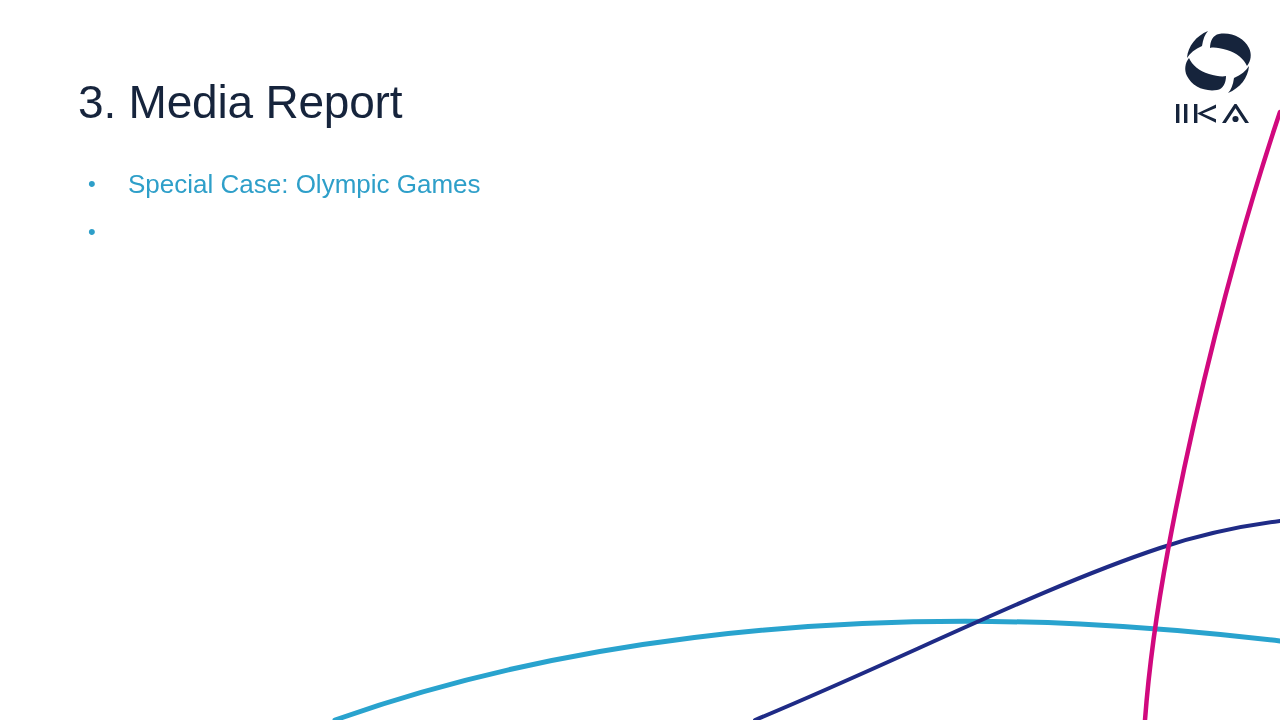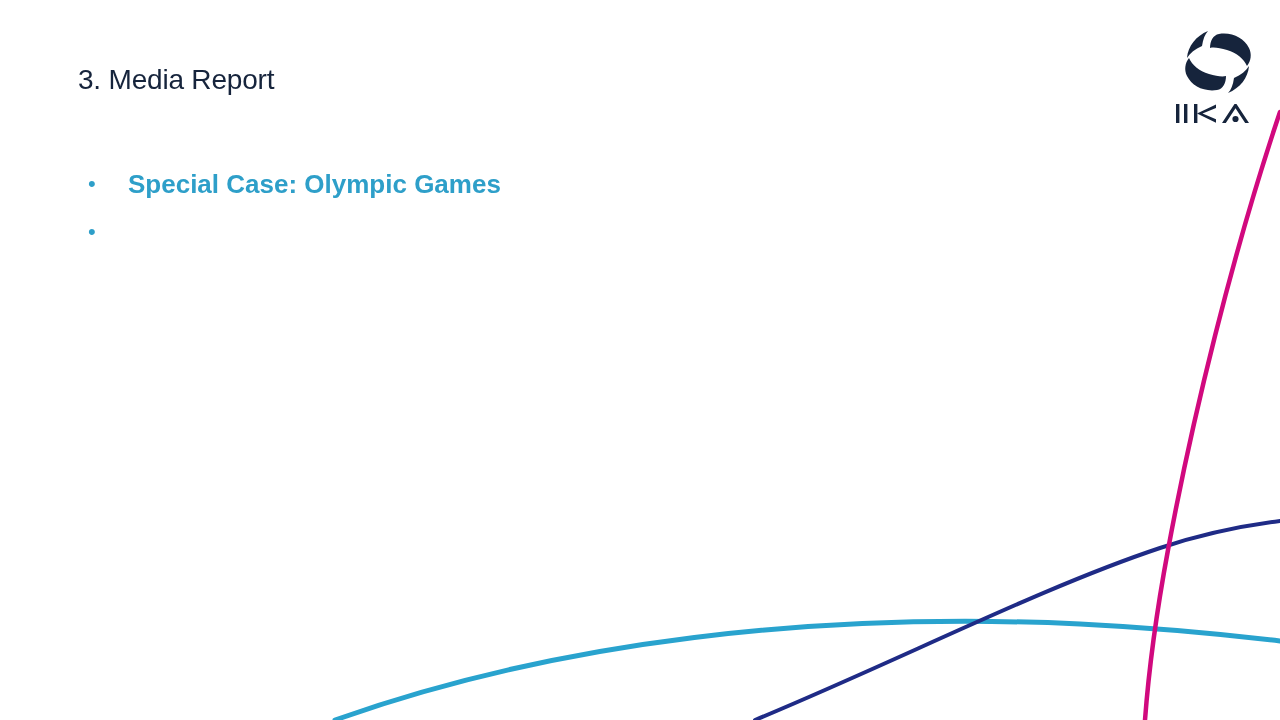--- a/index.html
+++ b/index.html
@@ -33,21 +33,21 @@
     height: 720px;
     pointer-events: none;
     z-index: 1;
   }
 
   
   .title {
     position: absolute;
     left: 78px;
     top: 45px;
-    font-size: 28px;
+    font-size: 46px;
     line-height: 1.15;
     font-weight: 400;
     color: #16243C;
     letter-spacing: -0.2px;
     white-space: nowrap;
     z-index: 3;
   }
 
   
   .bullets {
@@ -71,21 +71,20 @@
     flex: 0 0 auto;
     width: 40px;
     text-align: left;
     color: #2E9FC9;
     font-size: 22px;
     line-height: 48px;
   }
   .bullet-label {
     flex: 0 0 auto;
     color: #2E9FC9;
-    font-weight: bold;
   }
 
   
   .logo {
     position: absolute;
     left: 1172px;
     top: 26px;
     width: 92px;
     height: 104px;
     z-index: 4;

